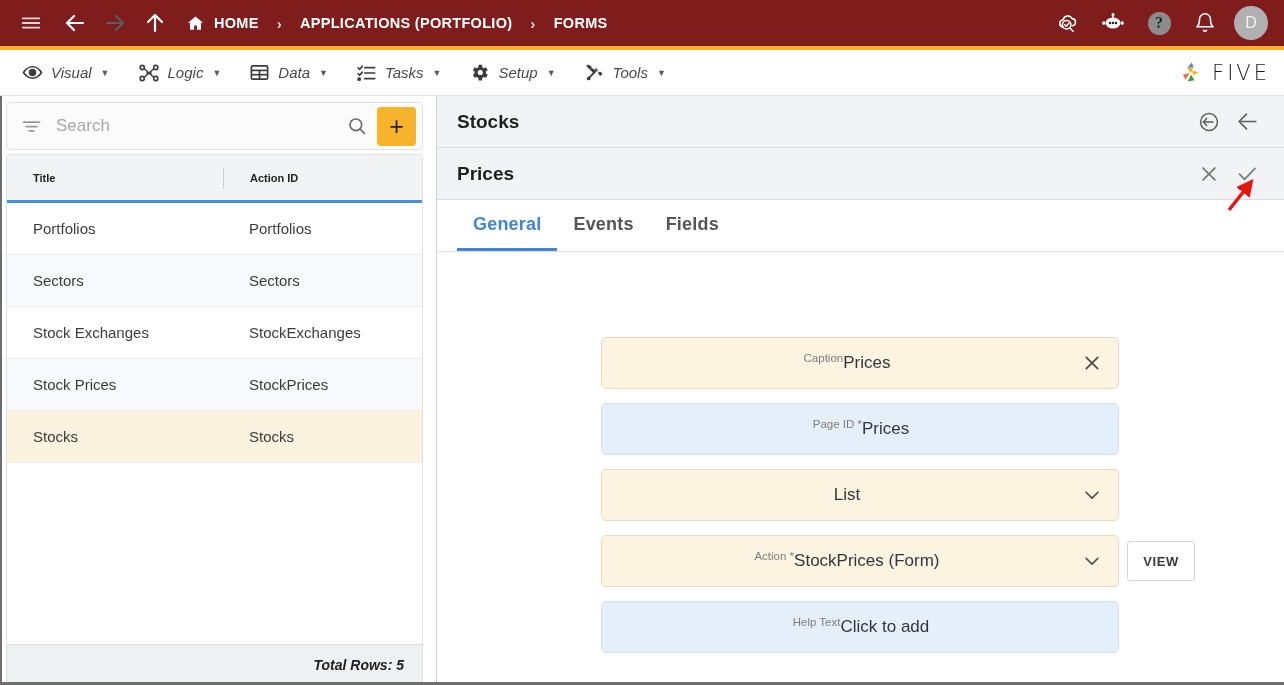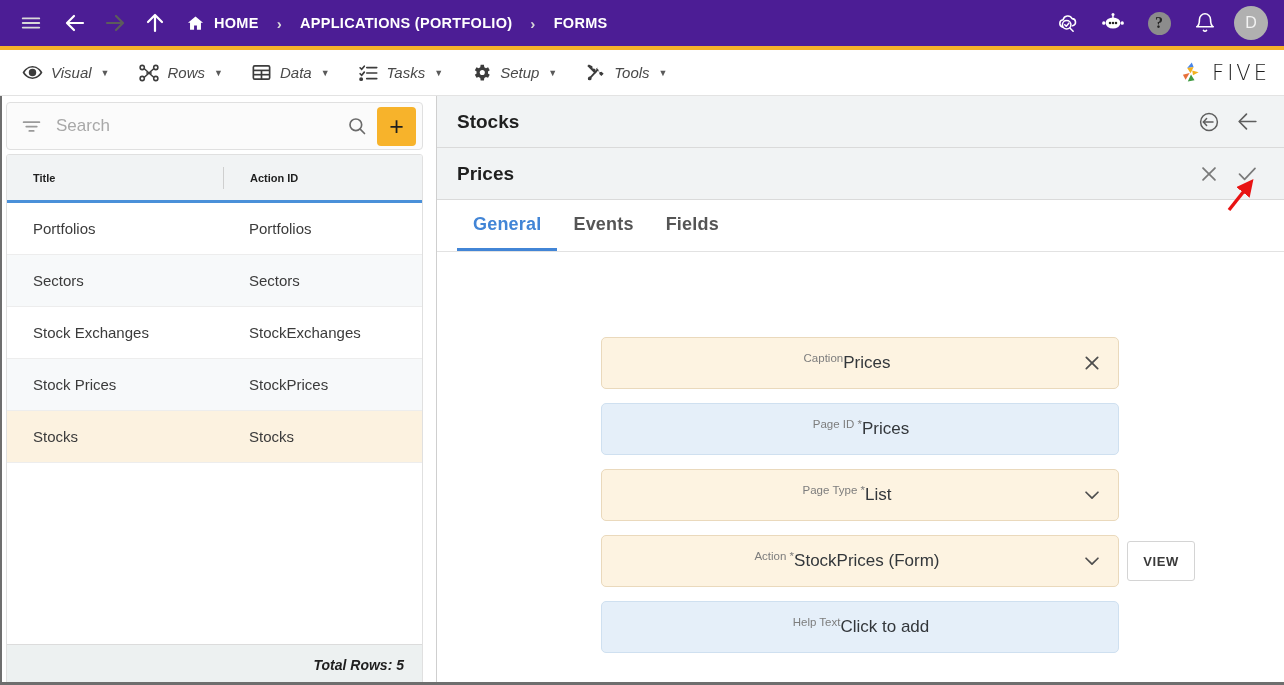--- a/index.html
+++ b/index.html
@@ -6,21 +6,21 @@
   html, body {
     width: 1284px; height: 685px;
     font-family: "Liberation Sans", sans-serif;
     background: #ffffff;
     overflow: hidden;
   }
 
   
   .topbar {
     position: absolute; left: 0; top: 0; width: 1284px; height: 50px;
-    background: #4c1d95;
+    background: #7f1d1d;
     display: flex; align-items: center;
     border-bottom: 4px solid #f5b128;
   }
   .tb-icon {
     width: 34px; height: 34px; display: flex; align-items: center;
     justify-content: center; color: #ffffff; flex: none;
   }
   .tb-icon svg { display: block; }
   .tb-spacer { flex: 1 1 auto; }
   .crumb {
@@ -294,21 +294,21 @@
       <svg width="22" height="22" viewBox="0 0 24 24" fill="none" stroke="#3c3c3c" stroke-width="1.7">
         <circle cx="4.6" cy="6" r="2.3"></circle>
           <circle cx="19.4" cy="6" r="2.3"></circle>
         <circle cx="4.6" cy="18" r="2.3"></circle>
           <circle cx="19.4" cy="18" r="2.3"></circle>
         <line x1="6.6" y1="7.1" x2="17.4" y2="16.9"></line>
           <line x1="17.4" y1="7.1" x2="6.6" y2="16.9"></line>
         <line x1="9" y1="12" x2="15" y2="12"></line>
       </svg>
     </span>
-    <span class="mi-label">Rows</span>
+    <span class="mi-label">Logic</span>
     <span class="caret">▼</span>
   </div>
 
   <div class="menu-item">
     <span style="display:flex">
       <svg width="21" height="21" viewBox="0 0 24 24" fill="none" stroke="#3c3c3c" stroke-width="1.9">
         <rect x="2.7" y="4.5" width="18.6" height="15" rx="1.6"></rect>
         <line x1="2.7" y1="9.6" x2="21.3" y2="9.6"></line>
           <line x1="12" y1="9.6" x2="12" y2="19.5"></line>
         <line x1="2.7" y1="14.5" x2="21.3" y2="14.5"></line>
@@ -484,21 +484,20 @@
 
       <div class="field blue" style="top:151px">
         <div class="field-texts">
           <div class="field-label">Page ID *</div>
           <div class="field-value">Prices</div>
         </div>
       </div>
 
       <div class="field cream" style="top:217px">
         <div class="field-texts">
-          <div class="field-label">Page Type *</div>
           <div class="field-value">List</div>
         </div>
         <div class="field-action">
           <svg width="22" height="22" viewBox="0 0 24 24" fill="none" stroke="#4e4e4e" stroke-width="1.9" stroke-linecap="round" stroke-linejoin="round">
             <polyline points="5.5,9 12,15.4 18.5,9"></polyline>
           </svg>
         </div>
       </div>
 
       <div class="field cream" style="top:283px">

